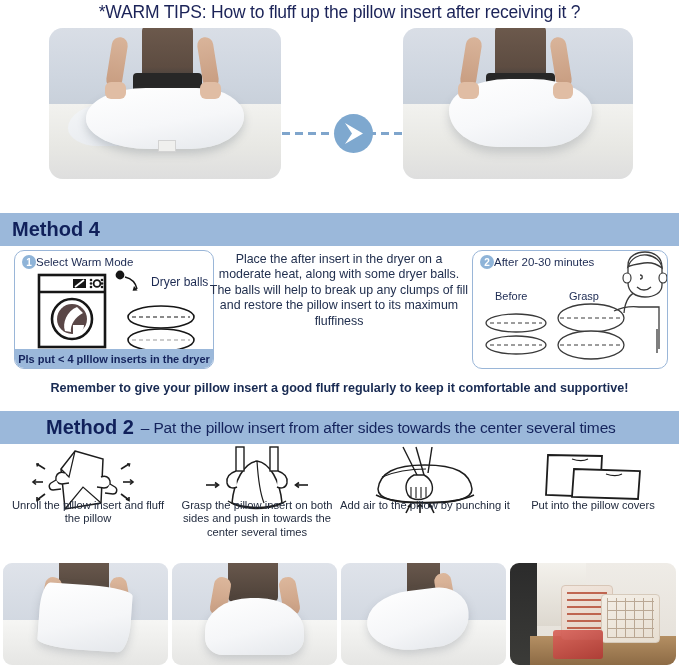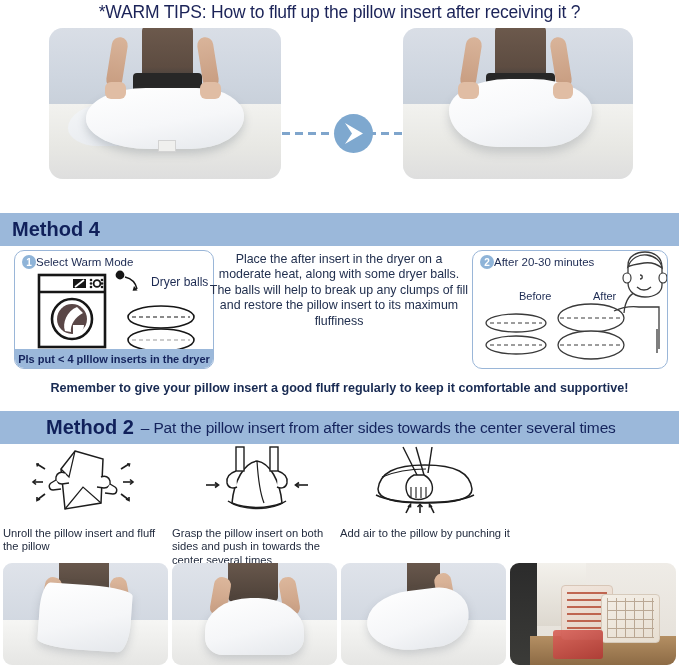--- a/index.html
+++ b/index.html
@@ -132,34 +132,34 @@
   }
 
   .m1-text{
     position:absolute;left:208px;top:2px;width:262px;
     text-align:center;font-size:12.4px;line-height:15.4px;color:#22304f;
   }
 
   .dryer-balls-label{position:absolute;left:120px;top:24px;font-size:12px;color:#1c2a52;margin-left:16px;}
 
   
-  .ba-label{position:absolute;font-size:11px;color:#1c2a52;margin-left:24px;}
+  .ba-label{position:absolute;font-size:11px;color:#1c2a52;}
 
   
   .reminder{
     position:absolute;left:0;top:381px;width:679px;text-align:center;
     font-size:12.6px;font-weight:700;color:#182a52;white-space:nowrap;
   }
 
   
   .m2-body{position:absolute;left:0;top:447px;width:679px;height:108px;}
   .m2-cell{position:absolute;top:0;width:170px;height:108px;}
   .m2-cell .art{position:absolute;left:0;top:0;width:170px;height:72px;}
   .m2-cell .cap{
-    position:absolute;left:0;top:80px;width:170px;text-align:left;
+    position:absolute;left:0;top:52px;width:170px;text-align:center;
     font-size:11.2px;line-height:13.4px;color:#232c3f;
   }
   #m2-c0{left:3px;} #m2-c1{left:172px;} #m2-c2{left:340px;text-decoration:underline;} #m2-c3{left:508px;}
 
   
   .strip{position:absolute;left:0;top:563px;width:679px;height:102px;}
   .strip .cell{position:absolute;top:0;height:102px;border-radius:9px;overflow:hidden;}
   #s0{left:3px;width:165px;}
   #s1{left:172px;width:165px;}
   #s2{left:341px;width:165px;}
@@ -319,21 +319,21 @@
 
     <div class="m1-text">Place the after insert in the dryer on a moderate heat, along with some dryer balls. The balls will help to break up any clumps of fill and restore the pillow insert to its maximum fluffiness</div>
 
     <div class="panel panel-2">
       <div class="step-head">
         <div class="step-circle">2</div>
         <div class="step-label">After 20-30 minutes</div>
       </div>
 
       <div class="ba-label" style="left:22px;top:39px;">Before</div>
-      <div class="ba-label" style="left:96px;top:39px;">After</div>
+      <div class="ba-label" style="left:96px;top:39px;">Grasp</div>
 
       <svg width="194" height="117" viewBox="0 0 194 117" style="position:absolute;left:0;top:0;">
 
         <ellipse cx="43" cy="72" rx="30" ry="9" fill="#ffffff" stroke="#3a3a3a" stroke-width="1.3"></ellipse>
         <line x1="17" y1="72" x2="69" y2="72" stroke="#3a3a3a" stroke-width="1" stroke-dasharray="4 3"></line>
         <ellipse cx="43" cy="94" rx="30" ry="9" fill="#ffffff" stroke="#3a3a3a" stroke-width="1.3"></ellipse>
         <line x1="17" y1="94" x2="69" y2="94" stroke="#3a3a3a" stroke-width="1" stroke-dasharray="4 3"></line>
 
         <ellipse cx="118" cy="67" rx="33" ry="14" fill="#ffffff" stroke="#3a3a3a" stroke-width="1.3"></ellipse>
         <line x1="87" y1="67" x2="149" y2="67" stroke="#3a3a3a" stroke-width="1" stroke-dasharray="4 3"></line>
@@ -426,20 +426,29 @@
             <path d="M68 60 L70.5 57.5 L70.5 60.5"></path>
           <path d="M80 66 L80 58"></path>
             <path d="M77.5 60 L80 57.5 L82.5 60"></path>
           <path d="M94 66 L90 58"></path>
             <path d="M92 60 L89.5 57.5 L89.5 60.5"></path>
         </g>
       </svg>
       <div class="cap">Add air to the pillow by punching it</div>
     </div>
 
+    <div class="m2-cell" id="m2-c3">
+      <svg class="art" viewBox="0 0 170 72">
+        <path d="M40 8 L94 9 L92 50 L38 48 Z" fill="#ffffff" stroke="#1d1d1d" stroke-width="1.8"></path>
+        <path d="M64 12 C70 14 76 14 80 12" fill="none" stroke="#1d1d1d" stroke-width="1.2"></path>
+        <path d="M66 22 L132 24 L130 52 L64 50 Z" fill="#ffffff" stroke="#1d1d1d" stroke-width="1.8"></path>
+        <path d="M98 27 C104 29 110 29 114 27" fill="none" stroke="#1d1d1d" stroke-width="1.2"></path>
+      </svg>
+      <div class="cap">Put into the pillow covers</div>
+    </div>
   </div>
 
   <div class="strip">
     <div class="cell" id="s0">
       <div class="s-scene">
         <div class="wall"></div>
           <div class="floor"></div>
         <div class="body"></div>
           <div class="armL"></div>
           <div class="armR"></div>

